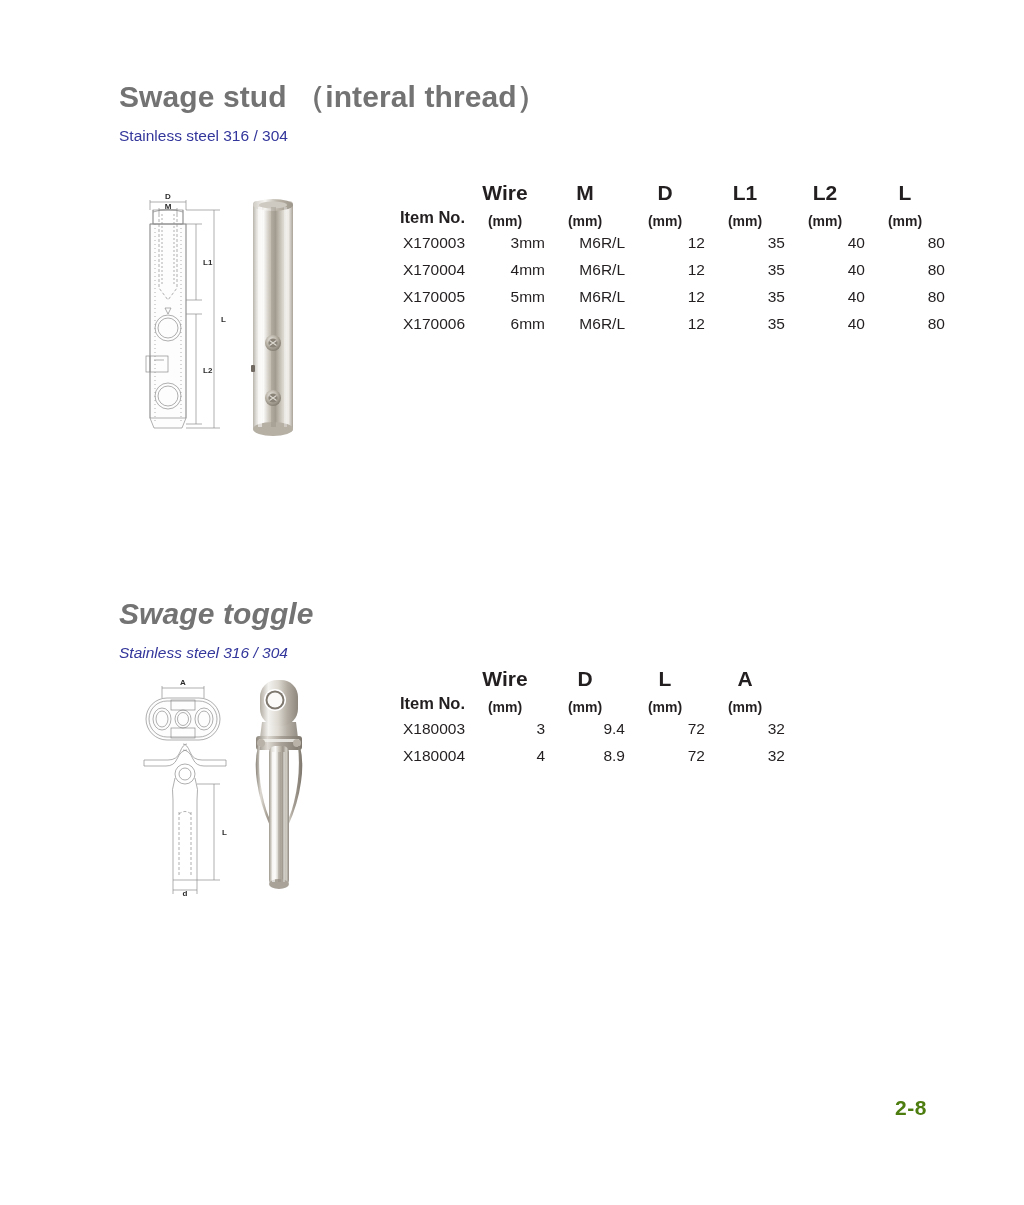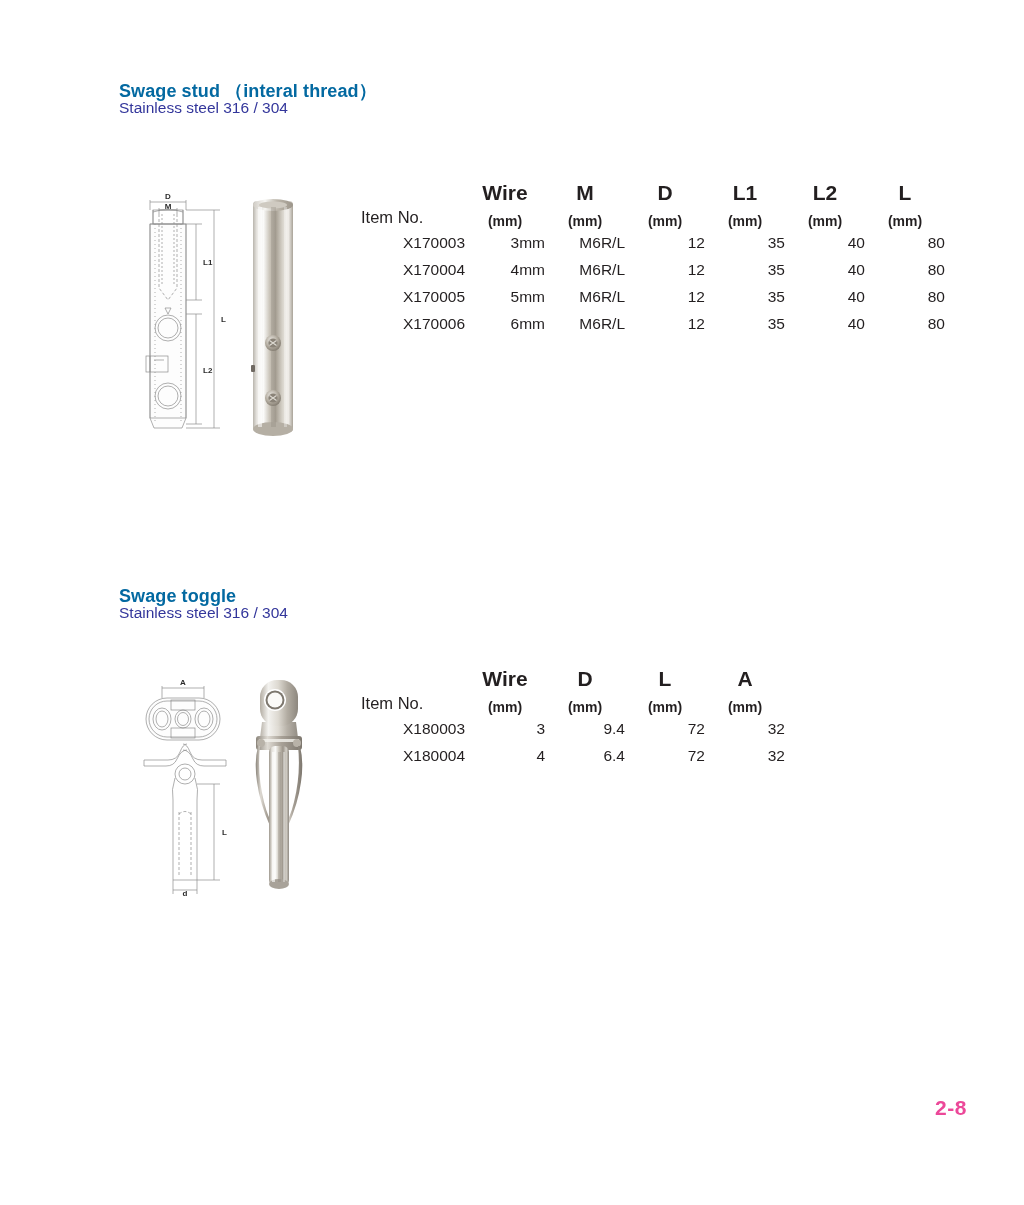--- a/index.html
+++ b/index.html
@@ -14,33 +14,34 @@
     font-family: "Liberation Sans", sans-serif;
     color: #231f20;
     overflow: hidden;
   }
 
   .page { position: absolute; inset: 0; }
 
   
   .section { position: absolute; }
   .sec-title {
-    font-size: 18px;
-    font-weight: bold;
-    color: #0369a1;
+    font-size: 30px;
+    font-weight: bold;
+    color: #737373;
     letter-spacing: .1px;
     white-space: nowrap;
     line-height: 1;
   }
   .sec-sub {
     font-size: 15.5px;
     font-weight: normal;
     color: #33369b;
     white-space: nowrap;
     line-height: 1;
+    margin-top: 16px;
   }
 
   
   .spec-table {
     position: absolute;
     border-collapse: collapse;
     font-size: 15.5px;
     color: #231f20;
   }
   .spec-table th, .spec-table td {
@@ -58,22 +59,22 @@
     line-height: 1.05;
     padding-bottom: 3px;
   }
   .spec-table th .unit {
     display: block;
     font-weight: bold;
     font-size: 14px;
     line-height: 1.05;
   }
   .spec-table th.item-head {
-    text-align: left;
-    font-weight: normal;
+    text-align: right;
+    font-weight: bold;
     font-size: 16.5px;
     vertical-align: bottom;
     padding-bottom: 2px;
   }
   .spec-table td { height: 27px; line-height: 27px; text-align: right; }
   .spec-table td.item-cell { text-align: right; }
 
   
   .c-item  { width: 104px; }
   .c-num   { width: 80px; }
@@ -86,23 +87,22 @@
     font-family: "Liberation Sans", sans-serif;
     font-weight: bold;
     fill: #2b2b2b;
   }
 
   
   .page-no {
     position: absolute;
     font-size: 21px;
     font-weight: bold;
-    color: #ec4899;
+    color: #4d7c0f;
     letter-spacing: .5px;
-    margin-left: 40px;
   }
 </style>
 </head>
 <body>
 
 <div class="page">
 
   <div class="section" style="left:119px; top:82px;">
     <div class="sec-title">Swage stud  （interal thread）</div>
     <div class="sec-sub">Stainless steel 316 / 304</div>
@@ -285,21 +285,21 @@
         <td>6mm</td>
         <td>M6R/L</td>
         <td>12</td>
         <td>35</td>
         <td>40</td>
         <td>80</td>
       </tr>
     </tbody>
   </table>
 
-  <div class="section" style="left:119px; top:587px;">
+  <div class="section" style="left:119px; top:599px;font-style:italic;">
     <div class="sec-title">Swage toggle</div>
     <div class="sec-sub">Stainless steel 316 / 304</div>
   </div>
 
   <div class="drawing" style="left:132px; top:672px; width:110px; height:228px;">
     <svg width="110" height="228" viewBox="0 0 110 228" xmlns="http://www.w3.org/2000/svg">
       <g stroke="#8d8d8d" stroke-width="0.7" fill="none">
 
         <rect x="14" y="26" width="74" height="42" rx="21" fill="#fdfdfd"></rect>
 
@@ -437,21 +437,21 @@
       <tr>
         <td class="item-cell">X180003</td>
         <td>3</td>
         <td>9.4</td>
         <td>72</td>
         <td>32</td>
       </tr>
       <tr>
         <td class="item-cell">X180004</td>
         <td>4</td>
-        <td>6.4</td>
+        <td>8.9</td>
         <td>72</td>
         <td>32</td>
       </tr>
     </tbody>
   </table>
 
   <div class="page-no" style="left:895px; top:1096px;">2-8</div>
 
 </div>
 

